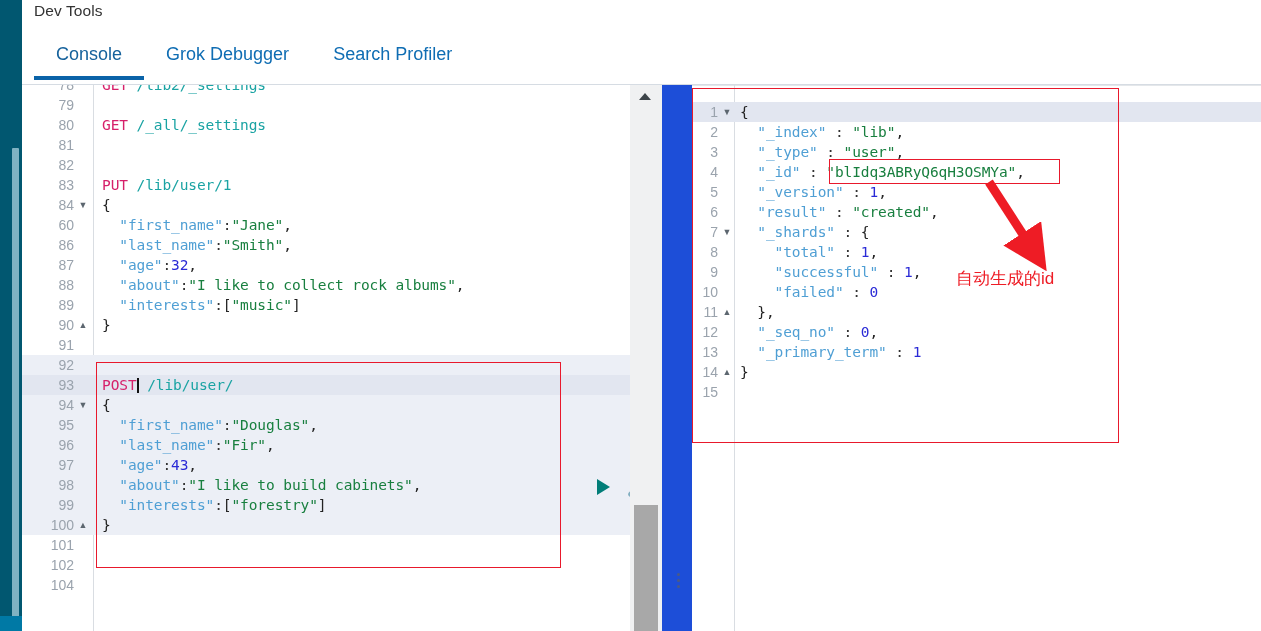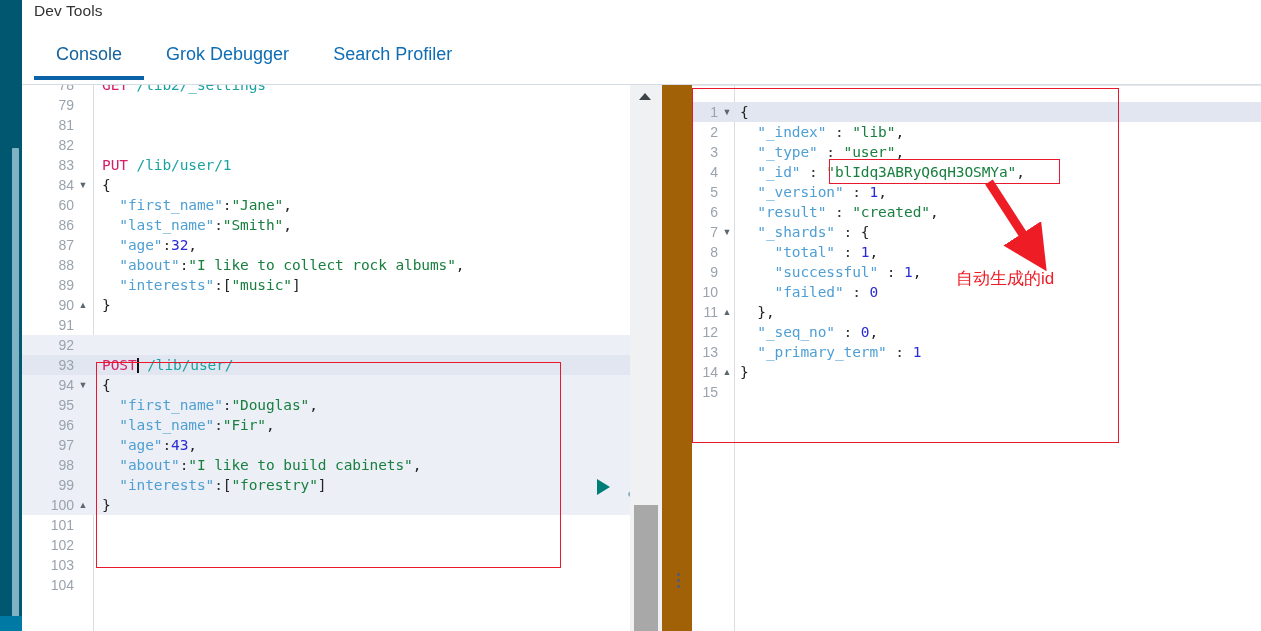--- a/index.html
+++ b/index.html
@@ -82,21 +82,21 @@
     left: 22px; top: 84px;
     width: 1239px; height: 1px;
     background: #d6dce3;
   }
 
   
   .work {
     position: absolute;
     left: 22px; top: 85px;
     width: 1230px; height: 546px;
-    background: #a16207;
+    background: #1d4ed8;
   }
 
   
   .editor {
     position: absolute;
     left: 0px; top: 0px;
     width: 608px; height: 546px;
     background: #ffffff;
     overflow: hidden;
   }
@@ -347,20 +347,21 @@
   <div class="tab-rule"></div>
 
   <div class="work">
 
     <div class="editor">
       <div class="gutter"></div>
       <div class="gutter-line-sep"></div>
       <div class="code-rows" id="editor-rows" style="top: -10px;">
           <div class="row"><span class="ln">78</span><span class="fold"></span><span class="txt"><span class="t-method">GET</span> <span class="t-url">/lib2/_settings</span></span></div>
           <div class="row"><span class="ln">79</span><span class="fold"></span><span class="txt"></span></div>
+          <div class="row"><span class="ln">80</span><span class="fold"></span><span class="txt"><span class="t-method">GET</span> <span class="t-url">/_all/_settings</span></span></div>
           <div class="row"><span class="ln">81</span><span class="fold"></span><span class="txt"></span></div>
           <div class="row"><span class="ln">82</span><span class="fold"></span><span class="txt"></span></div>
           <div class="row"><span class="ln">83</span><span class="fold"></span><span class="txt"><span class="t-method">PUT</span> <span class="t-url">/lib/user/1</span></span></div>
           <div class="row"><span class="ln">84</span><span class="fold">▼</span><span class="txt"><span class="t-brace">{</span></span></div>
           <div class="row"><span class="ln">60</span><span class="fold"></span><span class="txt">  <span class="t-key">"first_name"</span><span class="t-punct">:</span><span class="t-str">"Jane"</span><span class="t-brace">,</span></span></div>
           <div class="row"><span class="ln">86</span><span class="fold"></span><span class="txt">  <span class="t-key">"last_name"</span><span class="t-punct">:</span><span class="t-str">"Smith"</span><span class="t-brace">,</span></span></div>
           <div class="row"><span class="ln">87</span><span class="fold"></span><span class="txt">  <span class="t-key">"age"</span><span class="t-punct">:</span><span class="t-num">32</span><span class="t-brace">,</span></span></div>
           <div class="row"><span class="ln">88</span><span class="fold"></span><span class="txt">  <span class="t-key">"about"</span><span class="t-punct">:</span><span class="t-str">"I like to collect rock albums"</span><span class="t-brace">,</span></span></div>
           <div class="row"><span class="ln">89</span><span class="fold"></span><span class="txt">  <span class="t-key">"interests"</span><span class="t-punct">:</span><span class="t-brace">[</span><span class="t-str">"music"</span><span class="t-brace">]</span></span></div>
           <div class="row"><span class="ln">90</span><span class="fold">▲</span><span class="txt"><span class="t-brace">}</span></span></div>
@@ -369,21 +370,20 @@
           <div class="row hl"><span class="ln">93</span><span class="fold"></span><span class="txt"><span class="t-method">POST</span><span class="caret"></span> <span class="t-url">/lib/user/</span></span></div>
           <div class="row blockbg"><span class="ln">94</span><span class="fold">▼</span><span class="txt"><span class="t-brace">{</span></span></div>
           <div class="row blockbg"><span class="ln">95</span><span class="fold"></span><span class="txt">  <span class="t-key">"first_name"</span><span class="t-punct">:</span><span class="t-str">"Douglas"</span><span class="t-brace">,</span></span></div>
           <div class="row blockbg"><span class="ln">96</span><span class="fold"></span><span class="txt">  <span class="t-key">"last_name"</span><span class="t-punct">:</span><span class="t-str">"Fir"</span><span class="t-brace">,</span></span></div>
           <div class="row blockbg"><span class="ln">97</span><span class="fold"></span><span class="txt">  <span class="t-key">"age"</span><span class="t-punct">:</span><span class="t-num">43</span><span class="t-brace">,</span></span></div>
           <div class="row blockbg"><span class="ln">98</span><span class="fold"></span><span class="txt">  <span class="t-key">"about"</span><span class="t-punct">:</span><span class="t-str">"I like to build cabinets"</span><span class="t-brace">,</span></span></div>
           <div class="row blockbg"><span class="ln">99</span><span class="fold"></span><span class="txt">  <span class="t-key">"interests"</span><span class="t-punct">:</span><span class="t-brace">[</span><span class="t-str">"forestry"</span><span class="t-brace">]</span></span></div>
           <div class="row blockbg"><span class="ln">100</span><span class="fold">▲</span><span class="txt"><span class="t-brace">}</span></span></div>
           <div class="row"><span class="ln">101</span><span class="fold"></span><span class="txt"></span></div>
           <div class="row"><span class="ln">102</span><span class="fold"></span><span class="txt"></span></div>
-          <div class="row"><span class="ln">103</span><span class="fold"></span><span class="txt"></span></div>
           <div class="row"><span class="ln">104</span><span class="fold"></span><span class="txt"></span></div>
         </div>
 
       <div class="actions">
         <div class="play-btn"></div>
         <div class="wrench-btn">🔧</div>
       </div>
     </div>
 
     <div class="ed-scroll">

